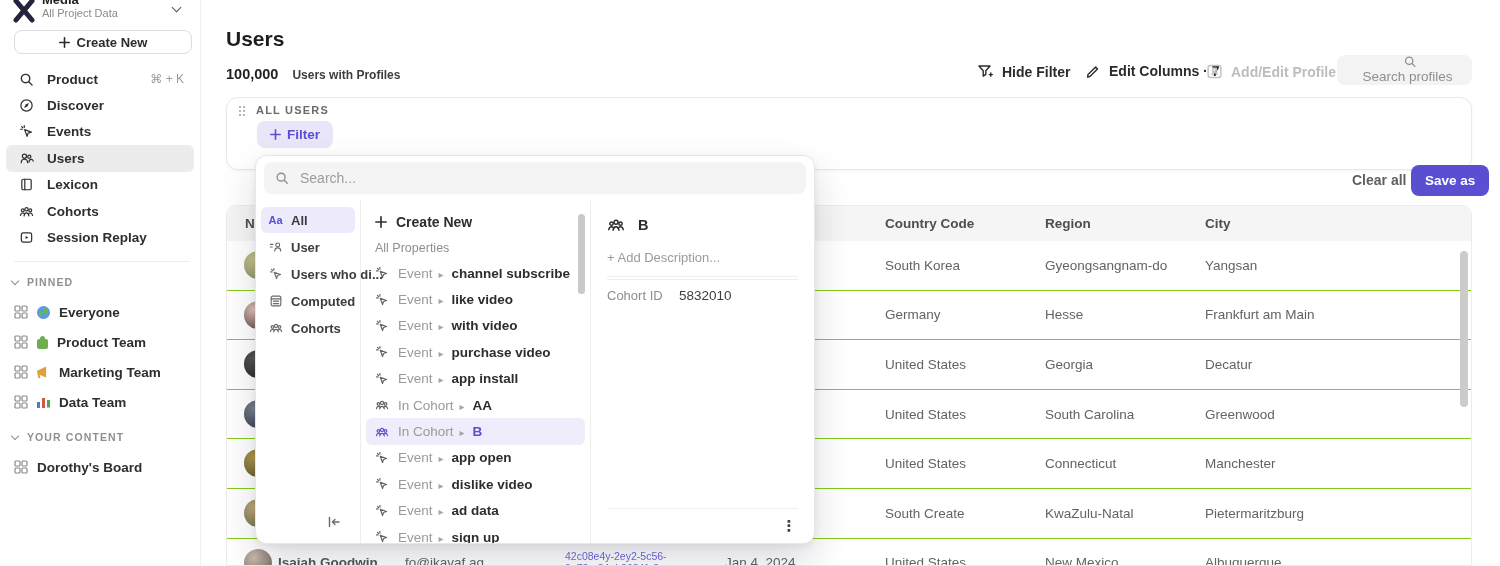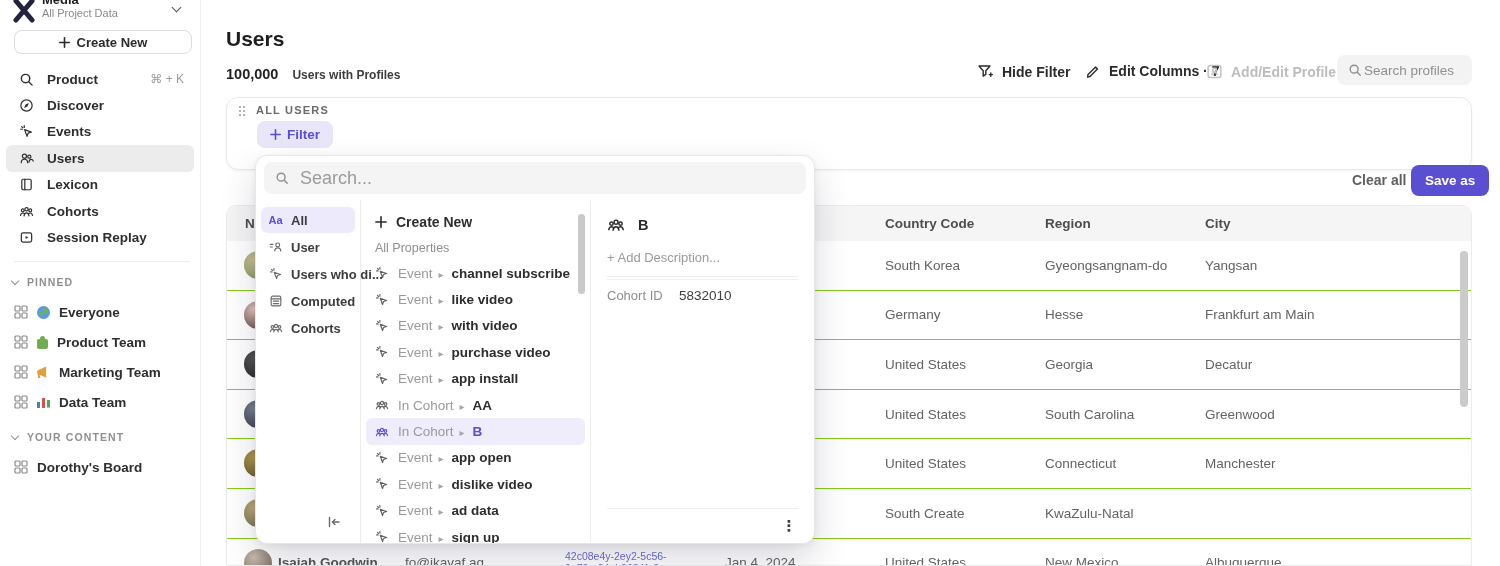--- a/index.html
+++ b/index.html
@@ -43,21 +43,21 @@
     background-position:0 bottom,5px bottom,10px bottom;background-size:3px 6px,3px 10px,3px 7.5px;}
 
   
   .page-title{position:absolute;left:226px;top:13px;font-size:21px;font-weight:700;color:#1d1d1d;}
   .subrow{position:absolute;left:226px;top:66px;display:flex;gap:14px;align-items:baseline;}
   .count{font-size:14.5px;font-weight:700;color:#1f1f1f;}
   .count-label{font-size:12px;color:#3d3d3d;font-weight:600;}
   .tool{position:absolute;top:63px;display:flex;align-items:center;gap:8px;font-size:14px;font-weight:700;color:#2b2b2b;cursor:pointer;}
   .tool.disabled{color:#bdbdbd;font-weight:600;}
   .searchbox{position:absolute;left:1337px;top:55px;width:135px;height:30px;background:#f3f3f3;border-radius:8px;
-    display:flex;align-items:center;gap:0;padding-left:11px;box-sizing:border-box;}
+    display:flex;align-items:center;gap:0;padding-left:11px;box-sizing:border-box;flex-direction:column;}
   .searchbox input{border:0;background:transparent;outline:none;font-size:13.5px;color:#444;width:95px;
     font-family:"Liberation Sans",sans-serif;}
   .searchbox input::placeholder{color:#8f8f8f;}
 
   
   .filter-card{position:absolute;left:226px;top:97px;width:1246px;height:73px;background:#fff;border:1px solid #e9e9e9;
     border-radius:12px;box-shadow:0 1px 3px rgba(0,0,0,.05);box-sizing:border-box;z-index:5;}
   .drag-dots{position:absolute;left:11px;top:7px;width:7px;height:11px;
     background-image:radial-gradient(#b5b5b5 1px,rgba(0,0,0,0) 1.3px);background-size:4px 4px;}
   .fc-label{position:absolute;left:29px;top:6px;font-size:11px;font-weight:700;letter-spacing:1.2px;color:#6b6b6b;}
@@ -85,21 +85,21 @@
   .c-country{left:658px;}
   .c-region{left:818px;}
   .c-city{left:978px;}
   .tscroll{position:absolute;left:1233px;top:45px;width:8px;height:156px;border-radius:4px;background:#cbcbcb;}
 
   
   .dropdown{position:absolute;left:255px;top:155px;width:560px;height:389px;background:#fff;border:1px solid #e7e7e7;
     border-radius:12px;box-shadow:0 16px 36px rgba(25,25,55,.16),0 2px 6px rgba(0,0,0,.06);box-sizing:border-box;z-index:50;}
   .dd-search{position:absolute;left:8px;top:6px;right:8px;height:32px;background:#f4f4f4;border-radius:8px;
     display:flex;align-items:center;gap:9px;padding-left:11px;box-sizing:border-box;}
-  .dd-search input{border:0;background:transparent;outline:none;font-size:18px;color:#444;flex:1;
+  .dd-search input{border:0;background:transparent;outline:none;font-size:14px;color:#444;flex:1;
     font-family:"Liberation Sans",sans-serif;}
   .dd-search input::placeholder{color:#9b9b9b;}
   .dd-body{position:absolute;left:0;top:44px;right:0;bottom:0;}
   .dd-cats{position:absolute;left:0;top:0;bottom:0;width:105px;border-right:1px solid #ededed;padding-top:6px;box-sizing:border-box;}
   .cat{height:26px;margin:1px 5px;display:flex;align-items:center;gap:8px;padding-left:7px;border-radius:6px;cursor:pointer;}
   .cat.active{background:#edebfb;}
   .cat .cicon{width:15px;flex:0 0 15px;height:15px;display:flex;align-items:center;justify-content:center;color:#6a6a6a;}
   .cat.active .cicon{color:#5a4fd1;}
   .cat .clabel{font-size:13px;font-weight:600;color:#3c3c3c;white-space:nowrap;}
   .aa{font-size:11px;font-weight:700;font-style:normal;}
@@ -454,20 +454,21 @@
           <span class="avatar" style="--a1: #c2a878; --a2: #5d6b42;"></span>
           <span class="cell c-name"></span>
           <span class="cell c-email"></span>
           <span class="cell c-uid">
             <span></span>
             <span></span>
           </span>
           <span class="cell c-date"></span>
           <span class="cell c-country">South Create</span>
           <span class="cell c-region">KwaZulu-Natal</span>
+          <span class="cell c-city">Pietermaritzburg</span>
         </div>
 
         <div class="trow">
           <span class="avatar" style="--a1: #c9bcae; --a2: #6e6054;"></span>
           <span class="cell c-name">Isaiah Goodwin</span>
           <span class="cell c-email">fo@ikavaf.ag</span>
           <span class="cell c-uid">
             <span>42c08e4y-2ey2-5c56-</span>
             <span>9a73-a84eb8684fa3</span>
           </span>

